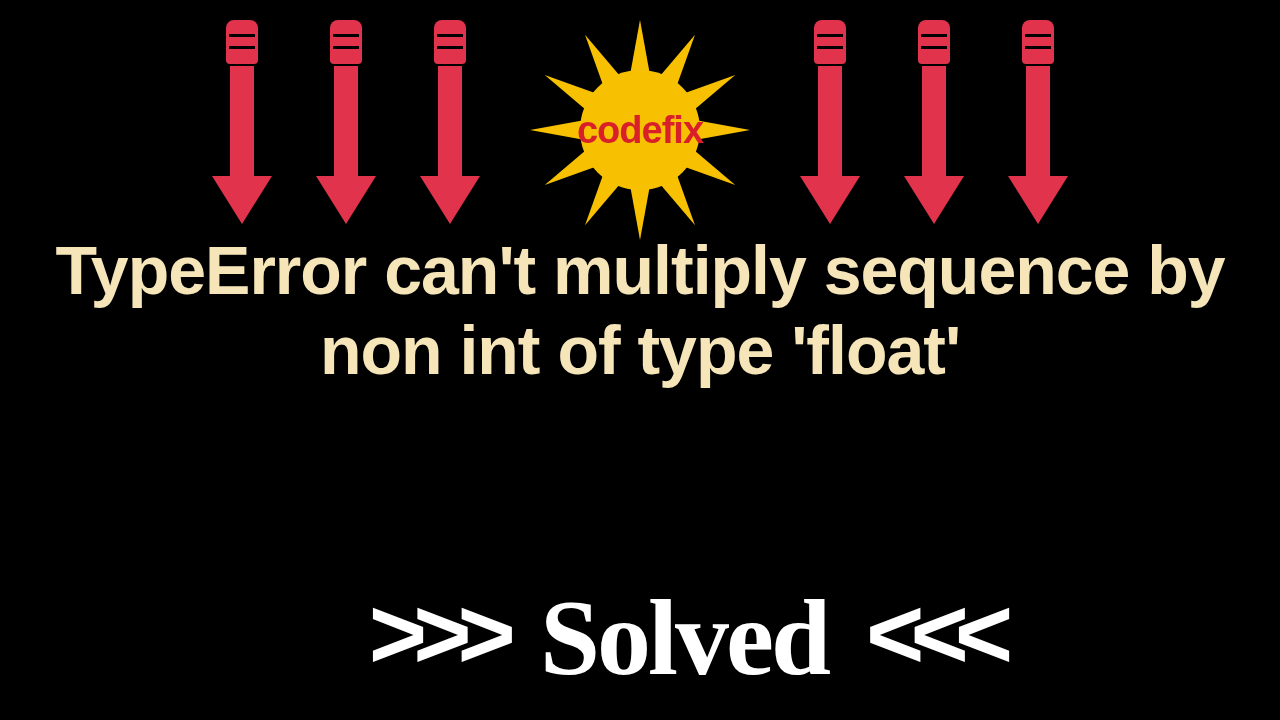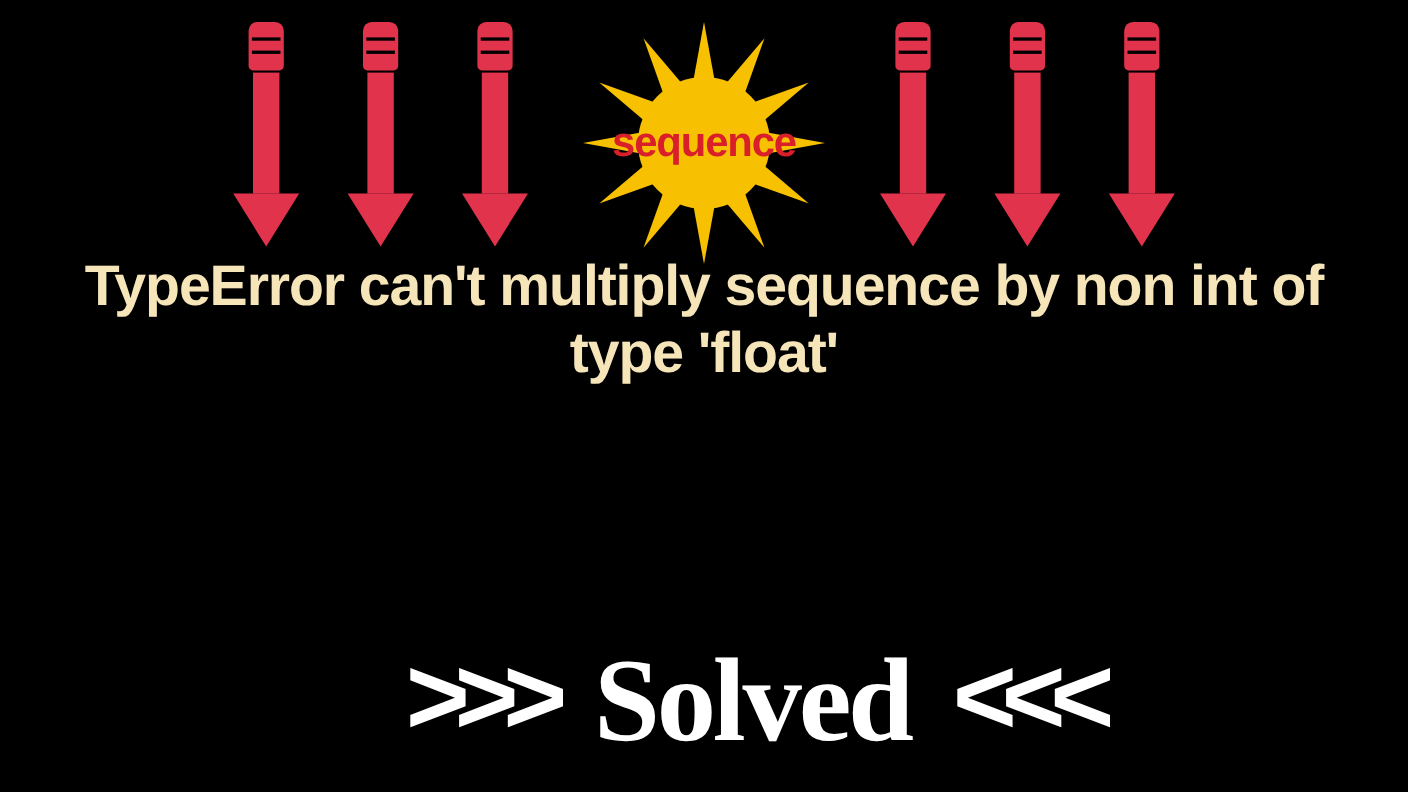--- a/index.html
+++ b/index.html
@@ -118,21 +118,21 @@
     letter-spacing: -1px;
   }
   .error-title {
     position: absolute;
     top: 230px;
     left: 0;
     width: 100%;
     text-align: center;
     color: #f5e5b8;
     font-weight: 800;
-    font-size: 52px;
+    font-size: 68px;
     line-height: 1.18;
     letter-spacing: -1px;
     padding: 0 30px;
   }
   .solved-row {
     position: absolute;
     bottom: 28px;
     left: 0;
     width: 100%;
     text-align: center;
@@ -187,21 +187,21 @@
       <div class="burst-point bp5"></div>
       <div class="burst-point bp6"></div>
       <div class="burst-point bp7"></div>
       <div class="burst-point bp8"></div>
       <div class="burst-point bp9"></div>
       <div class="burst-point bp10"></div>
       <div class="burst-point bp11"></div>
       <div class="burst-point bp12"></div>
       <div class="burst-center"></div>
     </div>
-    <div class="burst-label">sequence</div>
+    <div class="burst-label">codefix</div>
   </div>
 
   <div class="arrow-group-right">
     <div class="arrow">
       <div class="arrow-cap"></div>
         <div class="arrow-shaft"></div>
         <div class="arrow-head"></div>
     </div>
     <div class="arrow">
       <div class="arrow-cap"></div>

